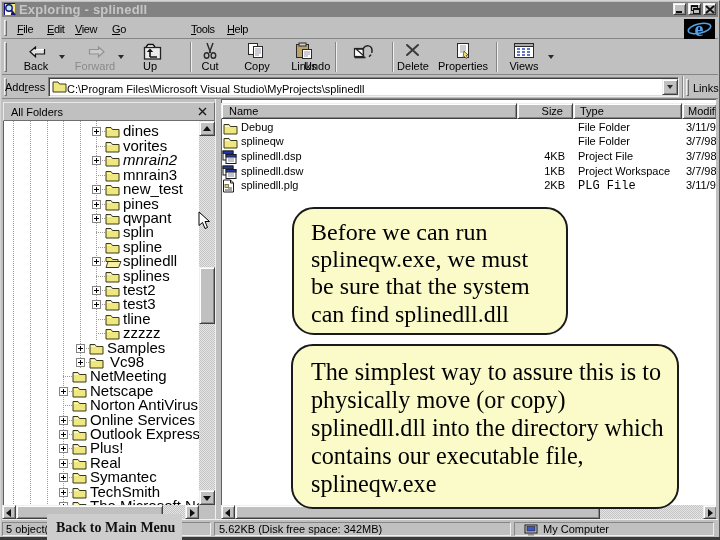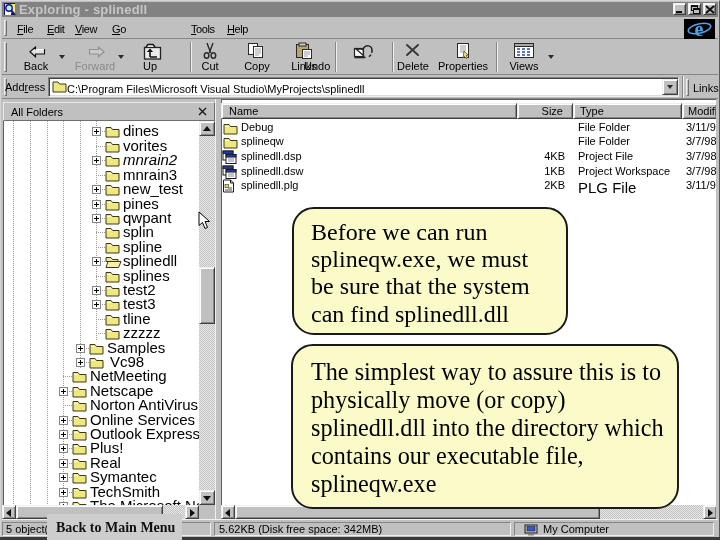--- a/index.html
+++ b/index.html
@@ -400,21 +400,21 @@
 <div class="abs" style="left:578px;top:165px;font-size:11px;color:#000;">Project Workspace</div>
 <div class="abs" style="left:686px;top:165px;font-size:11px;color:#000;white-space:nowrap;">3/7/98</div>
 <svg class="abs" style="left:222px;top:179px" width="13" height="14" viewBox="0 0 13 14">
     <path d="M1.5 1 h7 l3 3 v9 h-10 z" fill="#fff" stroke="#1a1a1a"></path>
     <path d="M8.5 1 v3 h3" fill="none" stroke="#1a1a1a"></path>
     <path d="M3.5 6 l2 2 M5.5 6 l-2 2 M6 9 h4 M3 11 h7" stroke="#333" stroke-width=".9"></path>
     <rect x="3" y="5.5" width="3.4" height="3" fill="#e8d26a" stroke="#4a4a1a" stroke-width=".7"></rect>
   </svg>
 <div class="abs" style="left:241px;top:179px;font-size:11px;color:#000;">splinedll.plg</div>
 <div class="abs" style="left:505px;top:179px;width:60px;text-align:right;font-size:11px;color:#000;">2KB</div>
-<div class="abs" style="left:578px;top:179px;font-size:15px;color:#000;">PLG File</div>
+<div class="abs" style="left:578px;top:179px;font-size:12px;color:#000;font-family:Liberation Mono, monospace;">PLG File</div>
 <div class="abs" style="left:686px;top:179px;font-size:11px;color:#000;white-space:nowrap;">3/11/98</div>
 <div class="abs dither" style="left:221px;top:505px;width:496px;height:14px;"></div>
 <div class="abs btn" style="left:221px;top:505px;width:14px;height:14px;">
     <div class="abs" style="left:3px;top:3px;width:0;height:0;border-top:4px solid transparent;border-bottom:4px solid transparent;border-right:5px solid #111;"></div>
   </div>
 <div class="abs btn" style="left:703px;top:505px;width:14px;height:14px;">
     <div class="abs" style="left:4px;top:3px;width:0;height:0;border-top:4px solid transparent;border-bottom:4px solid transparent;border-left:5px solid #111;"></div>
   </div>
 <div class="abs btn" style="left:235px;top:505px;width:365px;height:14px;"></div>
 <div class="abs" style="left:716px;top:99px;width:4px;height:420px;background:#c0c0c0;border-right:1px solid #555;"></div>

